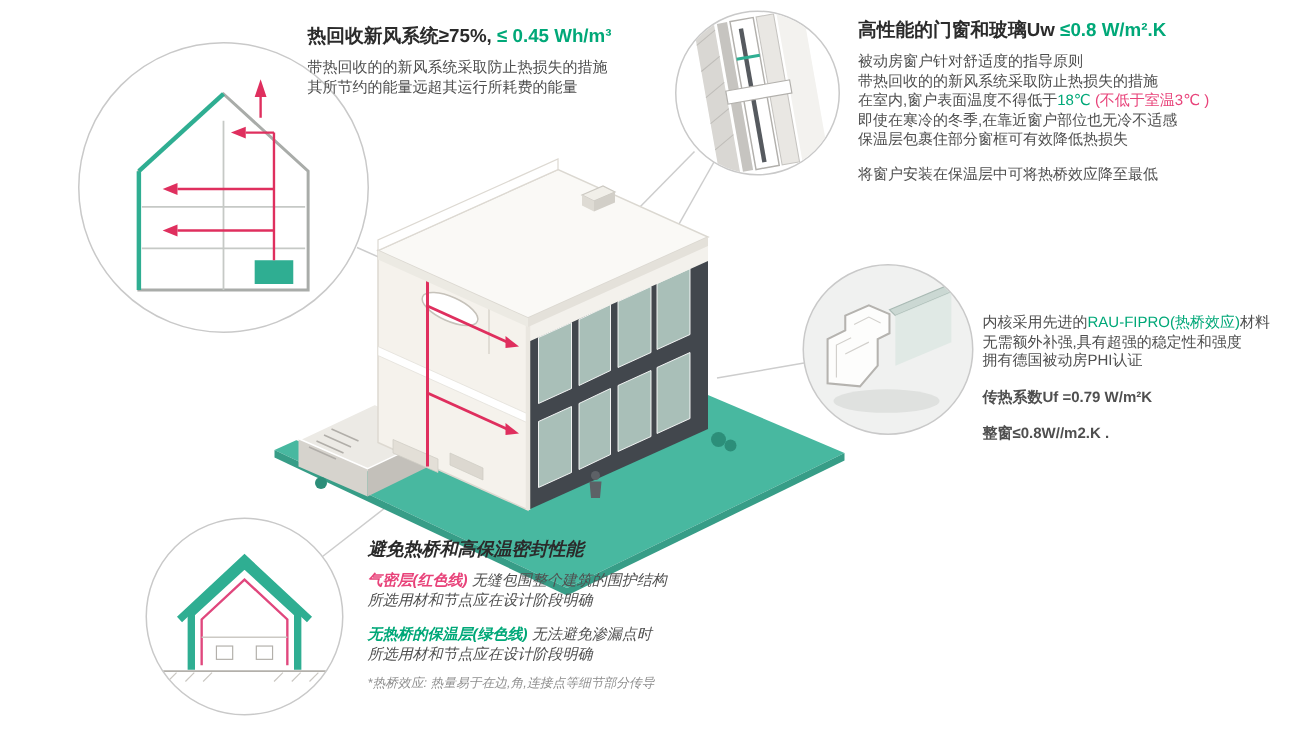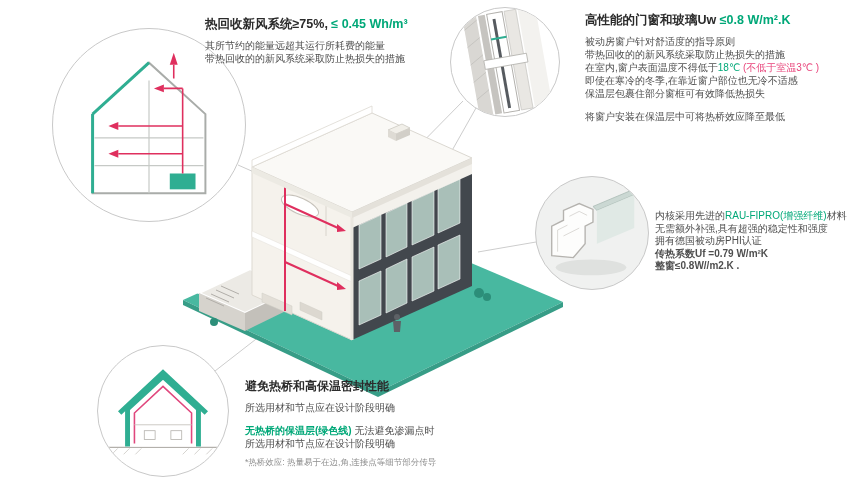--- a/index.html
+++ b/index.html
@@ -8,28 +8,28 @@
   .scene { position:absolute; left:0; top:0; }
   .circle { position:absolute; border-radius:50%; border:1px solid #c9c9c9; background:#ffffff; overflow:hidden; }
   .c1 { left:52px;  top:28px;  width:194px; height:194px; }
   .c2 { left:450px; top:7px;   width:110px; height:110px; }
   .c3 { left:535px; top:176px; width:114px; height:114px; background:#f0f1f0; }
   .c4 { left:97px;  top:345px; width:132px; height:132px; }
   .tb { position:absolute; color:#4f4f4f; }
   .tb .title { font-size:12.5px; font-weight:bold; color:#2b2b2b; margin-bottom:6px; white-space:nowrap; }
   .tb .line { font-size:10px; line-height:13px; color:#4f4f4f; white-space:nowrap; }
   .tb1 { left:205px; top:16px;  width:265px; }
-  .tb2 { left:585px; top:12px;  width:275px; }
+  .tb2 { left:572px; top:12px;  width:275px; }
   .tb3 { left:655px; top:210px; width:206px; }
   .tb3 .line { line-height:12.5px; }
-  .tb4 { left:245px; top:378px; width:310px; }
+  .tb4 { left:245px; top:358px; width:310px;font-style:italic; }
   .tb4 .title { font-size:12px; }
   .green { color:#00a878; }
   .pink  { color:#e8437a; }
-  .bold  { font-weight:bold; }
+  .bold  { font-weight:bold;margin-top:12px; }
   .gap   { margin-top:10px; }
   .foot  { font-size:8.5px; color:#8f8f8f; margin-top:7px; white-space:nowrap; }
 </style>
 </head>
 <body>
 
 <div class="canvas">
 
   <svg class="scene" width="865" height="492" viewBox="0 0 865 492">
     <g stroke="#cdcdcd" stroke-width="1">
@@ -194,43 +194,44 @@
       <path d="M22,68 L66,27 L110,68" fill="none" stroke="#2fae92" stroke-width="5"></path>
       <path d="M37,99 L37,68 L66,41 L95,68 L95,99" fill="none" stroke="#e0477d" stroke-width="1.6"></path>
       <line x1="37" y1="80" x2="95" y2="80" stroke="#ccc9c4" stroke-width="1"></line>
       <rect x="47" y="86" width="11" height="9" fill="#ffffff" stroke="#b3b0ab" stroke-width="0.8"></rect>
       <rect x="74" y="86" width="11" height="9" fill="#ffffff" stroke="#b3b0ab" stroke-width="0.8"></rect>
     </svg>
   </div>
 
   <div class="tb tb1">
     <div class="title"><span>热回收新风系统≥75%,</span><span class="green"> ≤ 0.45 Wh/m³</span></div>
+    <div class="line">带热回收的的新风系统采取防止热损失的措施</div>
     <div class="line">其所节约的能量远超其运行所耗费的能量</div>
-    <div class="line">带热回收的的新风系统采取防止热损失的措施</div>
   </div>
 
   <div class="tb tb2">
     <div class="title"><span>高性能的门窗和玻璃Uw </span><span class="green">≤0.8 W/m².K</span></div>
     <div class="line">被动房窗户针对舒适度的指导原则</div>
     <div class="line">带热回收的的新风系统采取防止热损失的措施</div>
     <div class="line"><span>在室内,窗户表面温度不得低于</span><span class="green">18℃</span><span class="pink"> (不低于室温3℃ )</span></div>
     <div class="line">即使在寒冷的冬季,在靠近窗户部位也无冷不适感</div>
     <div class="line">保温层包裹住部分窗框可有效降低热损失</div>
     <div class="line gap">将窗户安装在保温层中可将热桥效应降至最低</div>
   </div>
 
   <div class="tb tb3">
-    <div class="line"><span>内核采用先进的</span><span class="green">RAU-FIPRO(增强纤维)</span><span>材料</span></div>
+    <div class="line"><span>内核采用先进的</span><span class="green">RAU-FIPRO(热桥效应)</span><span>材料</span></div>
     <div class="line">无需额外补强,具有超强的稳定性和强度</div>
     <div class="line">拥有德国被动房PHI认证</div>
     <div class="line green bold">传热系数Uf =0.79 W/m²K</div>
     <div class="line green bold">整窗≤0.8W//m2.K .</div>
   </div>
 
   <div class="tb tb4">
     <div class="title">避免热桥和高保温密封性能</div>
+    <div class="line"><span class="pink bold">气密层(红色线)</span><span> 无缝包围整个建筑的围护结构</span></div>
     <div class="line">所选用材和节点应在设计阶段明确</div>
     <div class="line gap"><span class="green bold">无热桥的保温层(绿色线)</span><span> 无法避免渗漏点时</span></div>
     <div class="line">所选用材和节点应在设计阶段明确</div>
     <div class="foot">*热桥效应: 热量易于在边,角,连接点等细节部分传导</div>
   </div>
 
 </div>
 
 </body></html>

